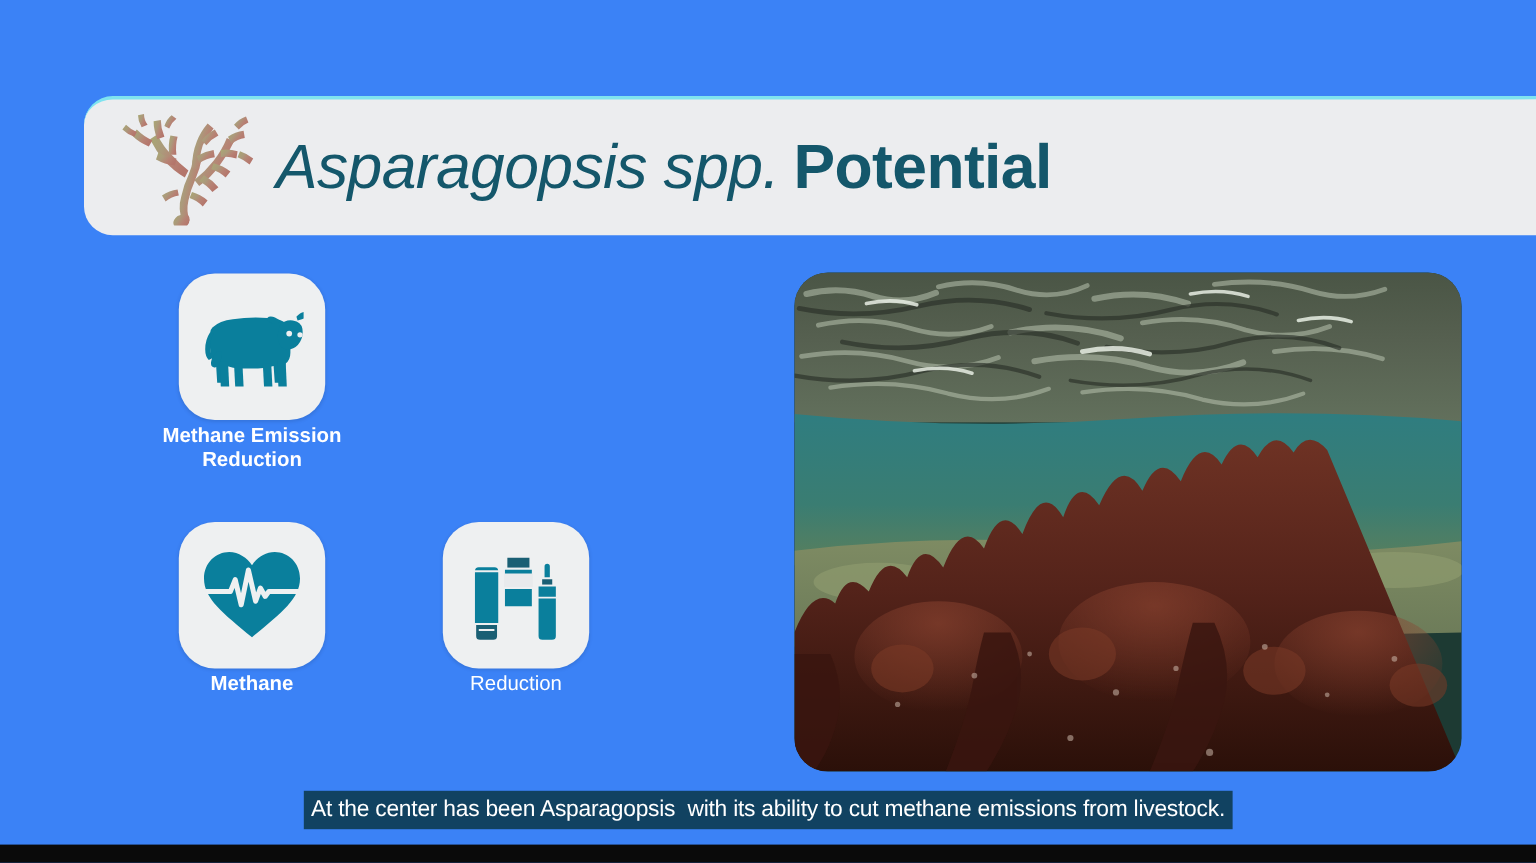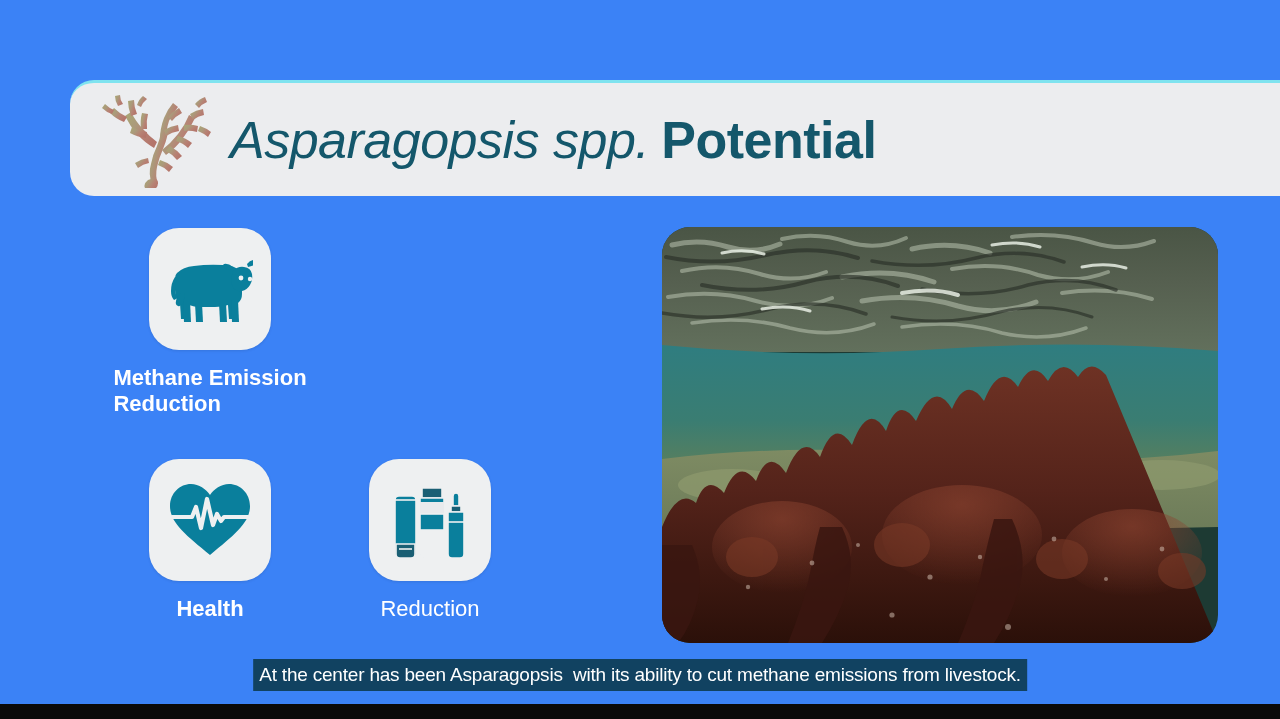--- a/index.html
+++ b/index.html
@@ -77,25 +77,25 @@
     height: 122px;
     background: #eef0f1;
     border-radius: 30px;
     display: flex;
     align-items: center;
     justify-content: center;
     box-shadow: 0 1px 3px rgba(0,0,0,0.10);
   }
   .benefit-card svg { display: block; }
   .benefit-label {
-    margin-top: 15px;
+    margin-top: 3px;
     color: #ffffff;
-    font-size: 22px;
+    font-size: 17px;
     line-height: 1.18;
-    text-align: left;
+    text-align: center;
     white-space: pre-line;
   }
   .benefit-label.bold { font-weight: 700; }
   .benefit-label.reg  { font-weight: 400; }
   #benefit-row-2 { margin-top: 42px; }
 
   
   #video-panel {
     position: absolute;
     left: 662px;
@@ -216,21 +216,21 @@
 
     <div class="benefit-row" id="benefit-row-2">
 
       <div class="benefit">
         <div class="benefit-card">
           <svg width="84" height="78" viewBox="0 0 84 78">
             <path d="M42 74 C 18 54 2 42 2 25 C 2 12 12 3 23 3 C 31 3 38 8 42 14 C 46 8 53 3 61 3 C 72 3 82 12 82 25 C 82 42 66 54 42 74 Z" fill="#0a7f9c"></path>
             <path d="M4 36 L24 36 L28 26 L33 47 L39 18 L45 44 L49 33 L53 40 L56 36 L80 36" fill="none" stroke="#eef0f1" stroke-width="4.2" stroke-linejoin="round" stroke-linecap="round"></path>
           </svg>
         </div>
-        <div class="benefit-label bold">Health</div>
+        <div class="benefit-label bold">Methane</div>
       </div>
 
       <div class="benefit">
         <div class="benefit-card">
           <svg width="86" height="84" viewBox="0 0 86 84">
             <g stroke="#eef0f1" stroke-width="1.6">
 
               <path d="M8 22 q0 -4 4 -4 l13 0 q4 0 4 4 l0 54 q0 4 -4 4 l-13 0 q-4 0 -4 -4 z" fill="#0a7f9c"></path>
               <path d="M8 22 l21 0" fill="none"></path>
               <path d="M9 66 l19 0 l0 10 q0 4 -4 4 l-11 0 q-4 0 -4 -4 z" fill="#1a5f74"></path>

